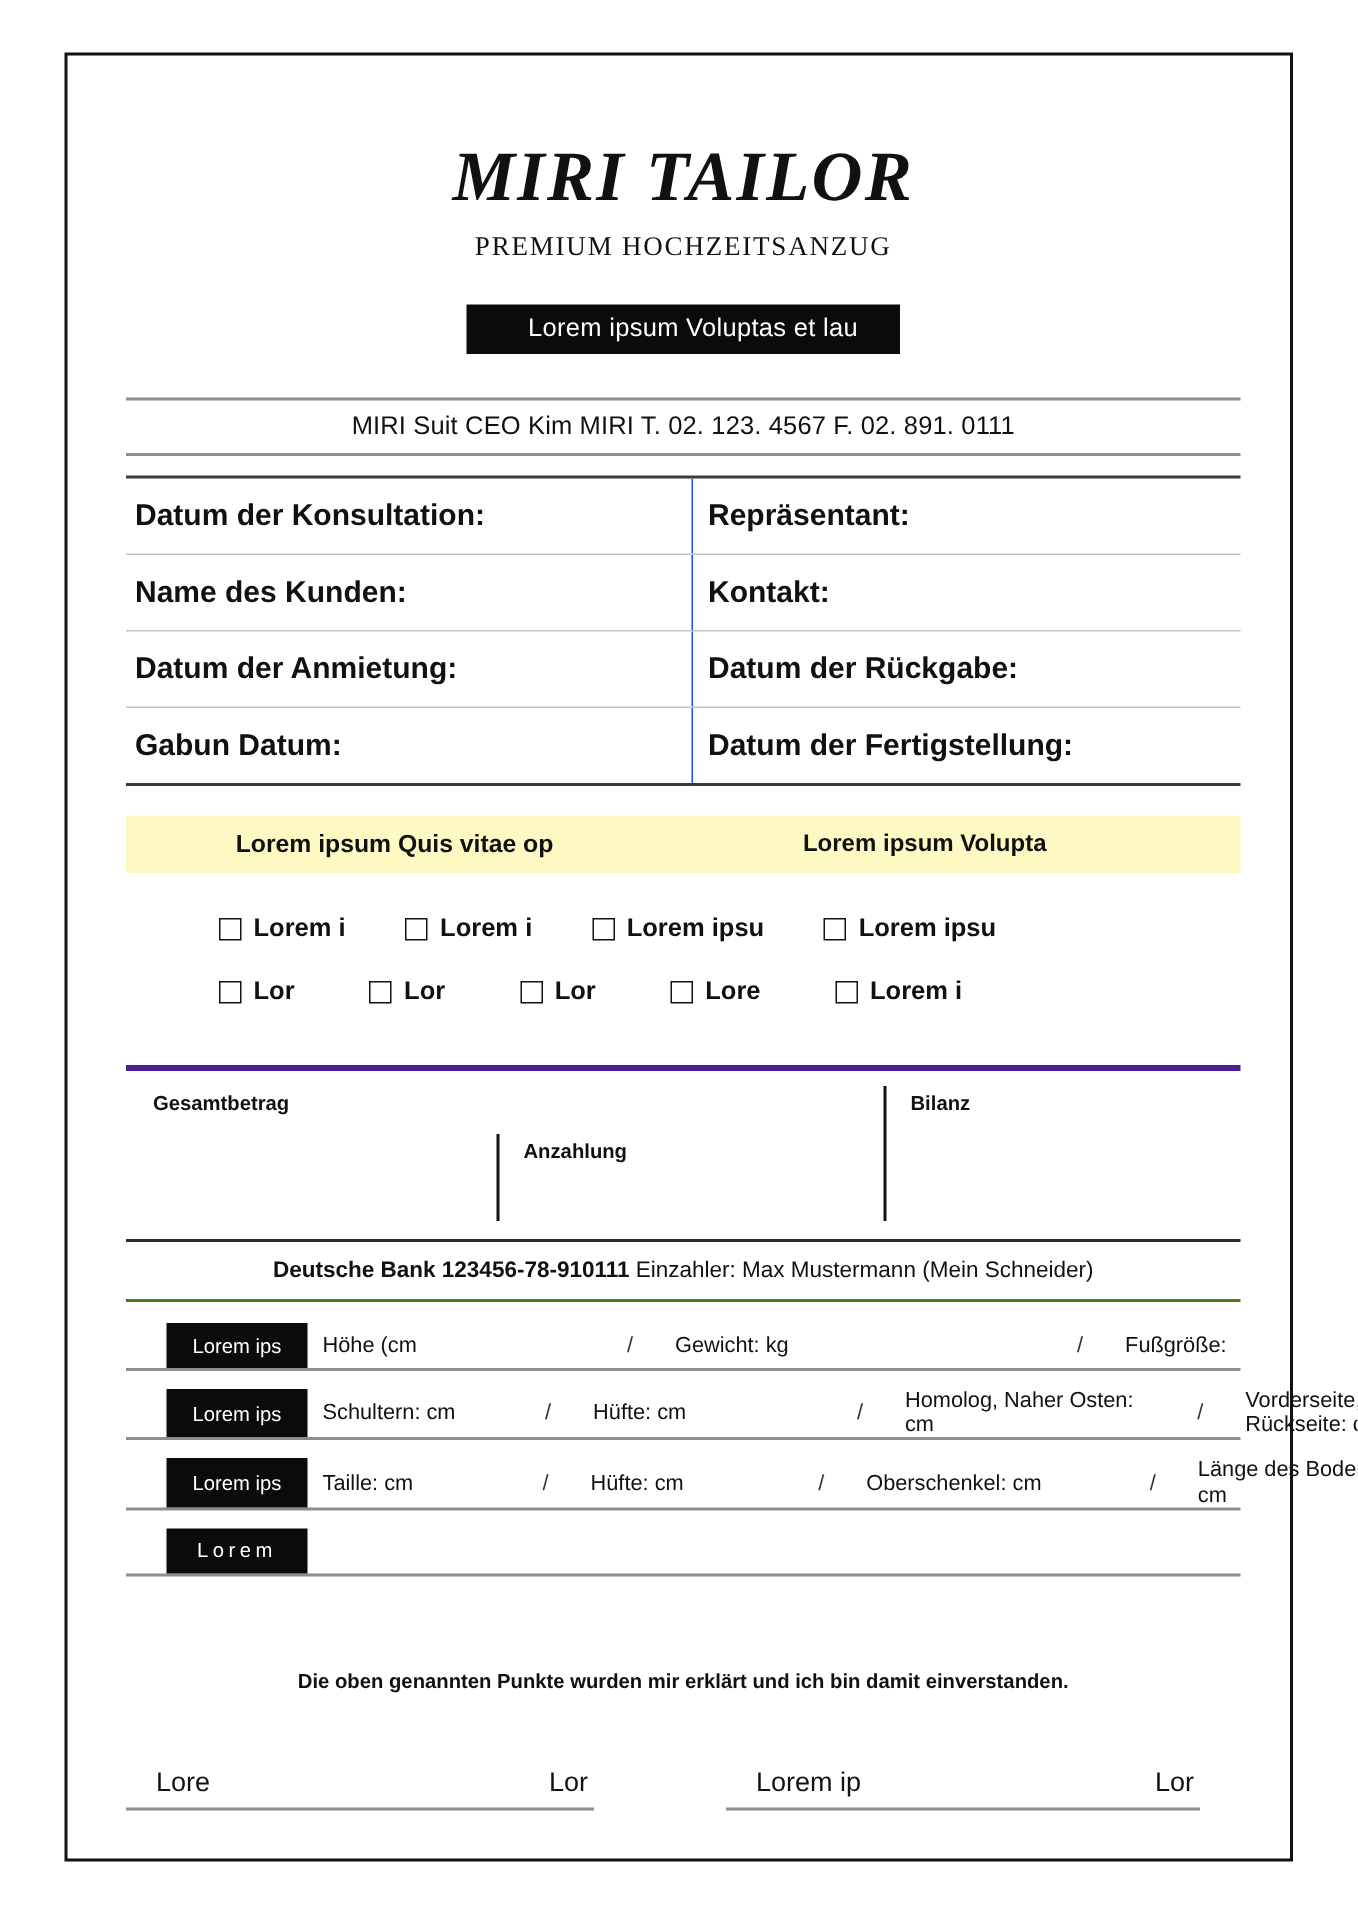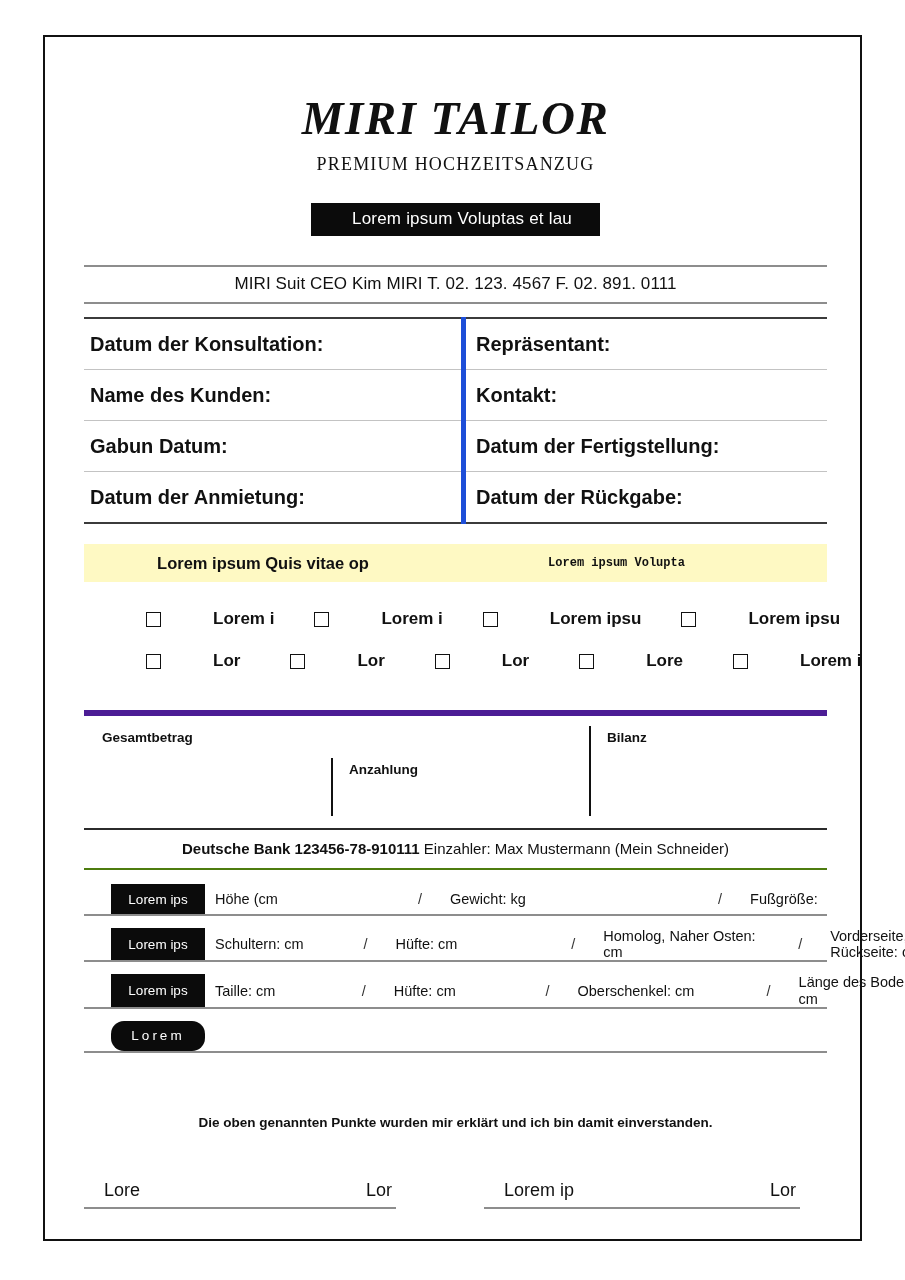--- a/index.html
+++ b/index.html
@@ -90,21 +90,21 @@
     font-size: 20px;
     font-weight: 600;
     height: 50px;
     vertical-align: middle;
     padding: 0 0 0 6px;
     border-bottom: 1px solid #c3c3c3;
   }
   .info-table tr:first-child td { border-top: 2px solid #3b3b3b; }
   .info-table tr:last-child td { border-bottom: 2px solid #3b3b3b; }
   .info-table td.left { width: 371px; }
-  .info-table td.right { border-left: 5px solid #1d4ed8; padding-left: 10px; }
+  .info-table td.right { border-left: 1px solid #1d4ed8; padding-left: 10px; }
 
   
   .opt-head {
     margin-top: 20px;
     background: #fef9c3;
     height: 38px;
     display: flex;
     align-items: center;
   }
   .opt-head-a {
@@ -112,59 +112,57 @@
     text-align: center;
     font-size: 16.5px;
     font-weight: bold;
     line-height: 1.12;
     padding-left: 18px;
     box-sizing: border-box;
   }
   .opt-head-b {
     flex: 1;
     text-align: center;
-    font-size: 12px;
+    font-size: 16px;
     font-weight: bold;
     padding-right: 18px;
     box-sizing: border-box;
-    font-family: Liberation Mono, monospace;
   }
 
   .cb-row {
     display: flex;
     align-items: center;
     height: 42px;
   }
   .cb-row.r1 { margin-top: 16px; padding: 0 10px 0 62px; }
   .cb-row.r2 { padding: 0 10px 0 62px; }
   .cb-item {
     display: flex;
     align-items: center;
     font-size: 17px;
     font-weight: bold;
     white-space: nowrap;
-    gap: 44px;
   }
   .cb-row.r1 .cb-item { margin-right: 40px; }
   .cb-row.r2 .cb-item { margin-right: 50px; }
   .cb-box {
     width: 13px;
     height: 13px;
     border: 1.6px solid #111111;
     margin-right: 8px;
     display: inline-block;
     background: #ffffff;
   }
 
   
   .totals-wrap { margin-top: 28px; }
   .totals {
     display: flex;
     height: 112px;
-    border-top: 6px solid #4c1d95;
+    border-top: 4px solid #4c1d95;
     border-bottom: 2px solid #2b2b2b;
   }
   .tot-cell {
     padding: 14px 0 0 18px;
     font-size: 13.5px;
     font-weight: bold;
     box-sizing: border-box;
     position: relative;
   }
   .tot-cell.c1 { width: 247px; }
@@ -200,21 +198,21 @@
     color: #ffffff;
     font-size: 13.5px;
     width: 94px;
     min-width: 94px;
     display: flex;
     align-items: center;
     justify-content: center;
     box-sizing: border-box;
     margin-left: 27px;
   }
-  .tag.wide-spaced { letter-spacing: 3px; border-radius: 13px; }
+  .tag.wide-spaced { letter-spacing: 3px; }
   .meas-body {
     flex: 1;
     display: flex;
     align-items: center;
     font-size: 14.5px;
     padding-left: 10px;
     gap: 20px;
   }
   .mcell { display: flex; align-items: center; }
   .sep { padding: 0 8px; color: #333333; }
@@ -281,26 +279,26 @@
       <tbody>
           <tr>
         <td class="left">Datum der Konsultation:</td>
         <td class="right">Repräsentant:</td>
       </tr>
       <tr>
         <td class="left">Name des Kunden:</td>
         <td class="right">Kontakt:</td>
       </tr>
       <tr>
+        <td class="left">Datum der Anmietung:</td>
+        <td class="right">Datum der Rückgabe:</td>
+      </tr>
+      <tr>
         <td class="left">Gabun Datum:</td>
         <td class="right">Datum der Fertigstellung:</td>
-      </tr>
-      <tr>
-        <td class="left">Datum der Anmietung:</td>
-        <td class="right">Datum der Rückgabe:</td>
       </tr>
     </tbody>
       </table>
 
     <div class="opt-head">
       <div class="opt-head-a">Lorem ipsum Quis vitae op</div>
       <div class="opt-head-b">Lorem ipsum Volupta</div>
     </div>
 
     <div class="cb-row r1">

